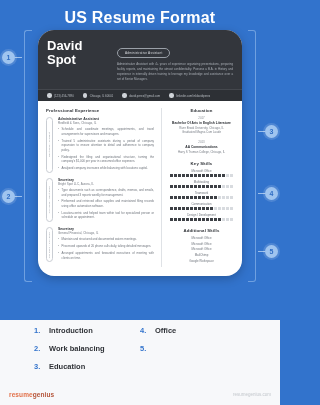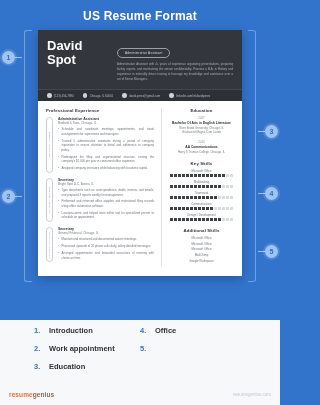--- a/index.html
+++ b/index.html
@@ -8,21 +8,21 @@
     font-family: "Liberation Sans", sans-serif;
     background: #3273cc;
     position: relative;
     overflow: hidden;
   }
 
   
   .page-title {
     text-align: center;
     color: #ffffff;
-    font-size: 12px;
+    font-size: 16px;
     font-weight: bold;
     letter-spacing: .2px;
     padding-top: 9px;
   }
 
   
   .stage {
     position: absolute;
     left: 0; top: 24px;
     width: 280px; height: 296px;
@@ -52,21 +52,21 @@
     display: flex; align-items: center; justify-content: center;
     box-shadow: 0 0 0 2px rgba(255,255,255,.14);
   }
 
   
   .resume {
     position: absolute;
     left: 38px; top: 6px;
     width: 204px;
     background: #ffffff;
-    border-radius: 0;
+    border-radius: 16px;
     box-shadow: 0 3px 10px rgba(0,0,0,.22);
     overflow: hidden;
   }
 
   .res-header {
     background: #33363c;
     padding: 9px 9px 7px 9px;
     display: flex;
     gap: 8px;
   }
@@ -464,21 +464,21 @@
 </div>
 
 <div class="legend">
   <div class="legend-col">
     <div class="legend-row">
       <span class="legend-num">1.</span>
       <span class="legend-lbl">Introduction</span>
     </div>
     <div class="legend-row">
       <span class="legend-num">2.</span>
-      <span class="legend-lbl">Work appointment</span>
+      <span class="legend-lbl">Work balancing</span>
     </div>
     <div class="legend-row">
       <span class="legend-num">3.</span>
       <span class="legend-lbl">Education</span>
     </div>
   </div>
   <div class="legend-col">
     <div class="legend-row">
       <span class="legend-num">4.</span>
       <span class="legend-lbl">Office</span>

